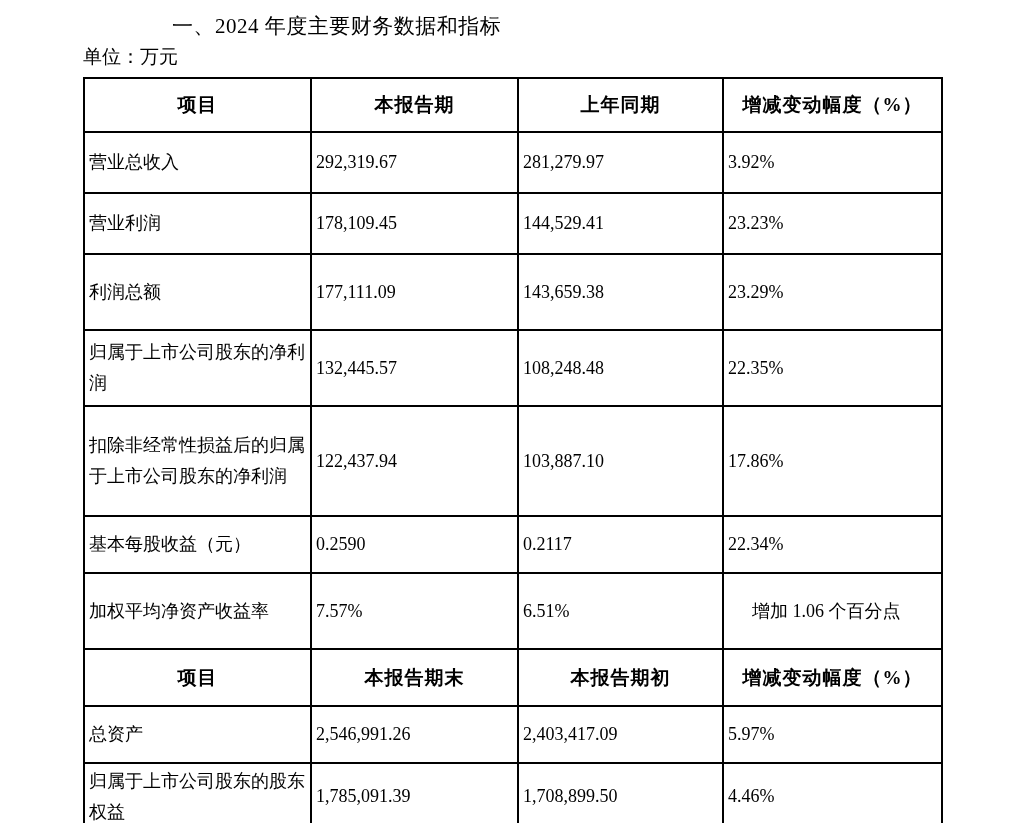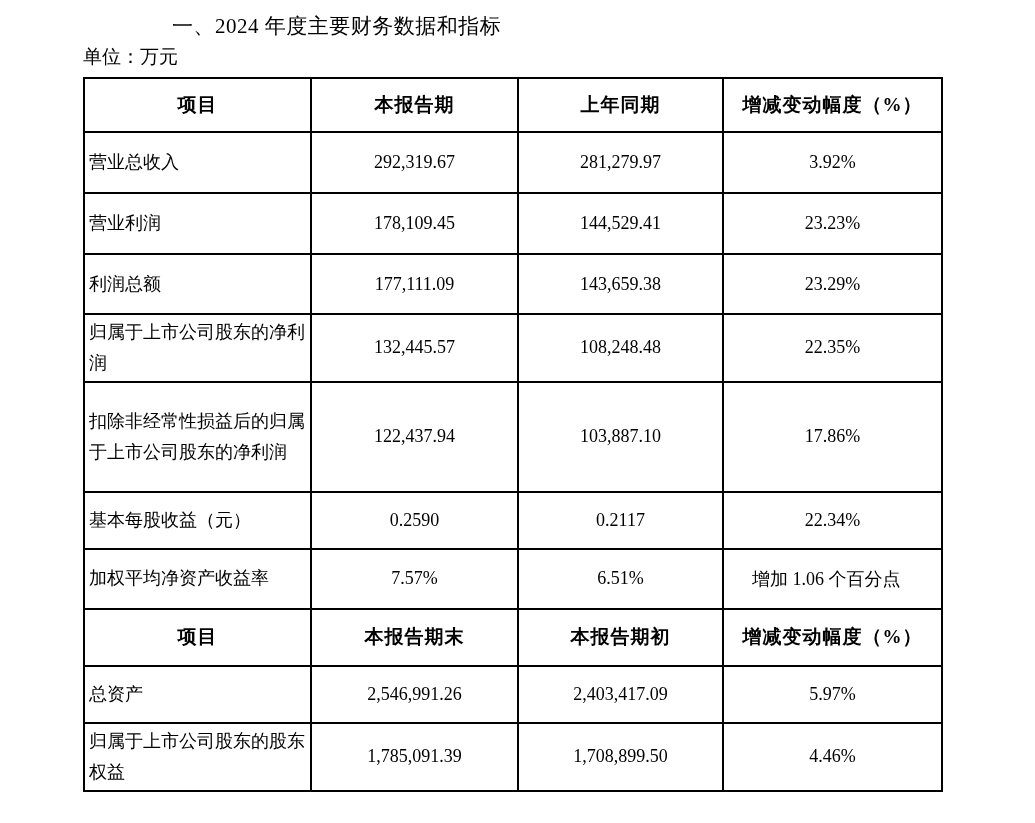--- a/index.html
+++ b/index.html
@@ -61,32 +61,32 @@
     text-align: center;
     letter-spacing: 1px;
   }
   td.item {
     text-align: left;
     padding-left: 5px;
     line-height: 1.72;
     border-radius: 23px;
   }
   td.num {
-    text-align: center;
+    text-align: left;
     padding-right: 7px;
     white-space: nowrap;
   }
   td.num.left {
     text-align: left;
     padding-left: 28px;
   }
   
   tr.rh-head1 { height: 54px; }
   tr.rh-61 { height: 61px; }
-  tr.rh-60 { height: 60px; }
+  tr.rh-60 { height: 76px; }
   tr.rh-95 { height: 110px; }
   tr.rh-57 { height: 57px; }
   tr.rh-head2 { height: 57px; }
   tr.rh-64 { height: 64px; }
 </style>
 </head>
 <body>
 
 <div class="page">
 

